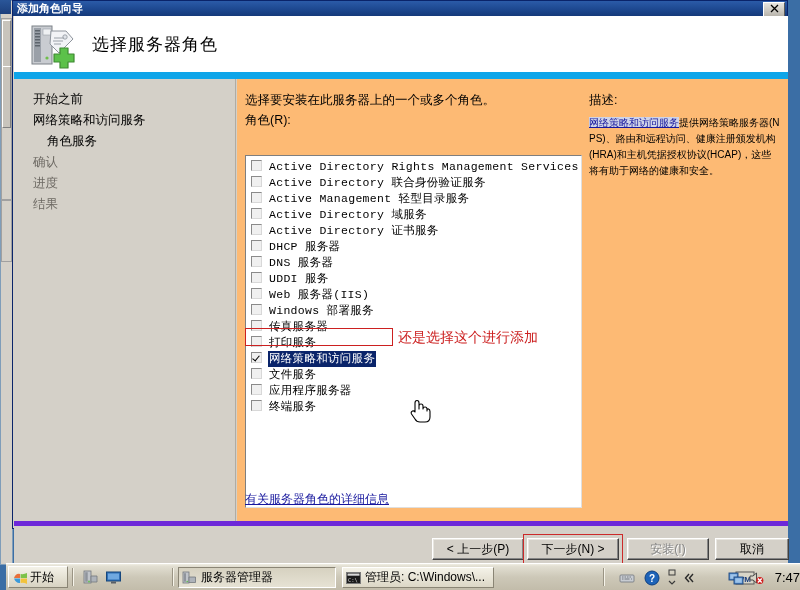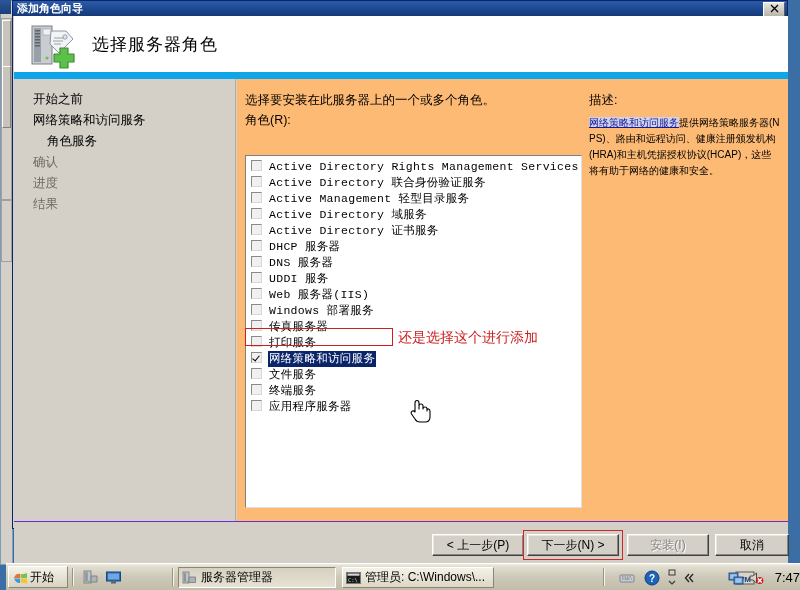--- a/index.html
+++ b/index.html
@@ -254,21 +254,21 @@
     background: #cfd4e8;
     cursor: pointer;
   }
 
   
   #footer {
     position: absolute;
     left: 1px; top: 520px;
     width: 774px; height: 42px;
     background: #d4d0c8;
-    border-top: 1px solid #6d28d9;
+    border-top: 5px solid #6d28d9;
     box-sizing: border-box;
   }
   .btn {
     position: absolute;
     top: 12px;
     height: 22px;
     background: #d4d0c8;
     border: 1px solid #ffffff;
     border-right-color: #404040;
     border-bottom-color: #404040;
@@ -452,24 +452,25 @@
           <div class="role-row"><span class="cb"></span><span class="role-label">Active Directory 证书服务</span></div>
           <div class="role-row"><span class="cb"></span><span class="role-label">DHCP 服务器</span></div>
           <div class="role-row"><span class="cb"></span><span class="role-label">DNS 服务器</span></div>
           <div class="role-row"><span class="cb"></span><span class="role-label">UDDI 服务</span></div>
           <div class="role-row"><span class="cb"></span><span class="role-label">Web 服务器(IIS)</span></div>
           <div class="role-row"><span class="cb"></span><span class="role-label">Windows 部署服务</span></div>
           <div class="role-row"><span class="cb"></span><span class="role-label">传真服务器</span></div>
           <div class="role-row"><span class="cb"></span><span class="role-label">打印服务</span></div>
           <div class="role-row selected"><span class="cb checked"></span><span class="role-label">网络策略和访问服务</span></div>
           <div class="role-row"><span class="cb"></span><span class="role-label">文件服务</span></div>
+          <div class="role-row"><span class="cb"></span><span class="role-label">应用程序服务器</span></div>
           <div class="role-row"><span class="cb"></span><span class="role-label">终端服务</span></div>
-          <div class="role-row"><span class="cb"></span><span class="role-label">应用程序服务器</span></div>
         </div>
 
+      <div id="more-link">有关服务器角色的详细信息</div>
 
       <div id="descpane">
         <div id="desc-title">描述:</div>
         <div id="desc-body"><span id="desc-link">网络策略和访问服务</span><span>提供网络策略服务器(NPS)、路由和远程访问、健康注册颁发机构(HRA)和主机凭据授权协议(HCAP)，这些将有助于网络的健康和安全。</span></div>
       </div>
 
     </div>
 
     <div id="sel-box" style="border-color: rgb(204, 32, 32);"></div>
     <div id="annotation" style="color: rgb(204, 32, 32);">还是选择这个进行添加</div>

